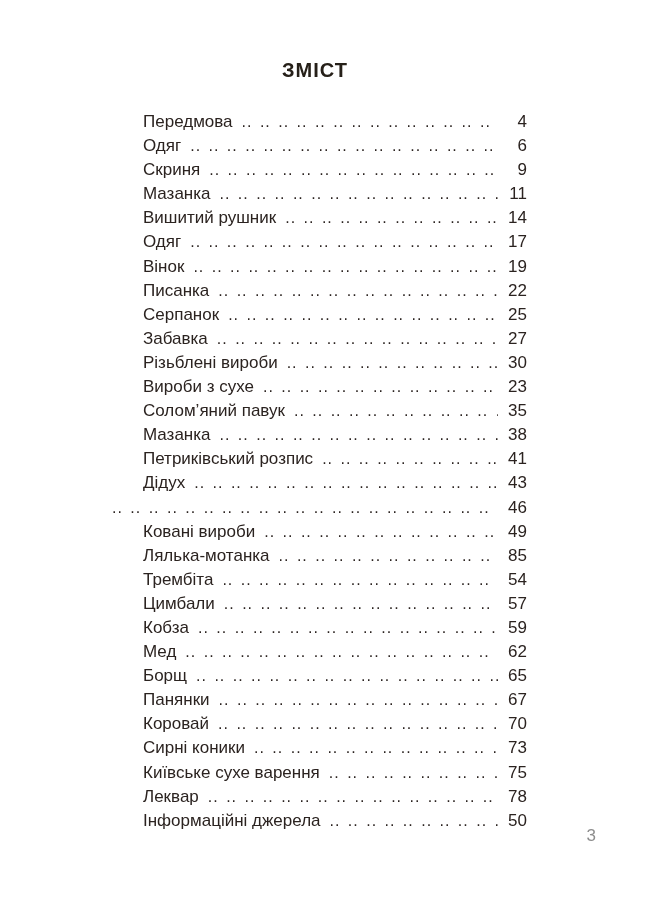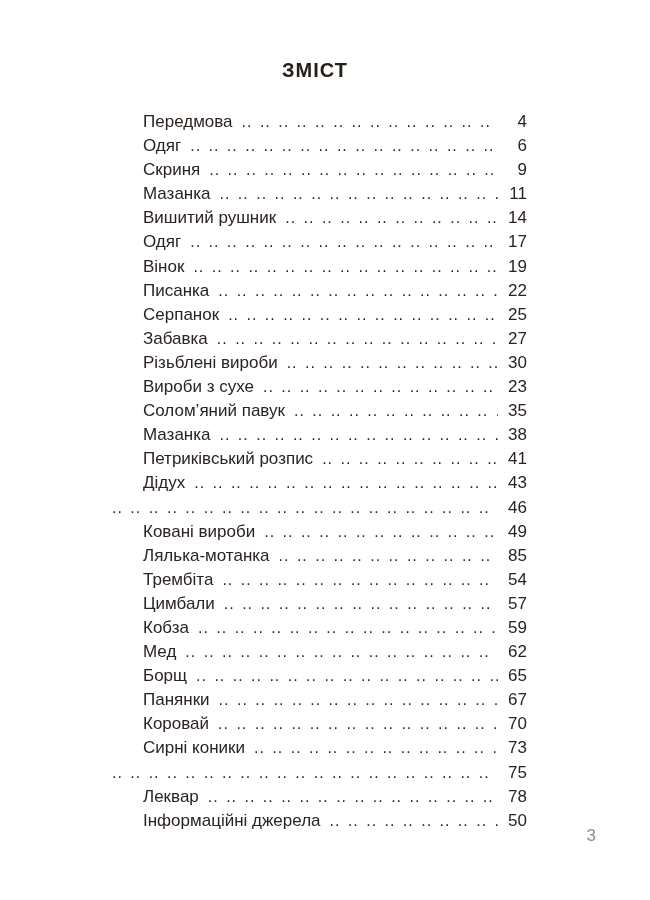--- a/index.html
+++ b/index.html
@@ -231,20 +231,21 @@
     <span class="toc-page">70</span>
   </div>
 
   <div class="toc-row">
     <span class="toc-label">Сирні коники</span>
     <span class="toc-dots">.. .. .. .. .. .. .. .. .. .. .. .. .. .. .. .. .. .. .. .. .. .. .. .. .. .. .. .. .. .. .. .. .. .. .. .. .. .. .. .. .. .. .. .. .. .. .. .. .. .. .. .. .. .. .. .. .. .. .. .. </span>
     <span class="toc-page">73</span>
   </div>
 
   <div class="toc-row">
+    <span class="toc-label">Київське сухе варення</span>
     <span class="toc-dots">.. .. .. .. .. .. .. .. .. .. .. .. .. .. .. .. .. .. .. .. .. .. .. .. .. .. .. .. .. .. .. .. .. .. .. .. .. .. .. .. .. .. .. .. .. .. .. .. .. .. .. .. .. .. .. .. .. .. .. .. </span>
     <span class="toc-page">75</span>
   </div>
 
   <div class="toc-row">
     <span class="toc-label">Леквар</span>
     <span class="toc-dots">.. .. .. .. .. .. .. .. .. .. .. .. .. .. .. .. .. .. .. .. .. .. .. .. .. .. .. .. .. .. .. .. .. .. .. .. .. .. .. .. .. .. .. .. .. .. .. .. .. .. .. .. .. .. .. .. .. .. .. .. </span>
     <span class="toc-page">78</span>
   </div>
 

